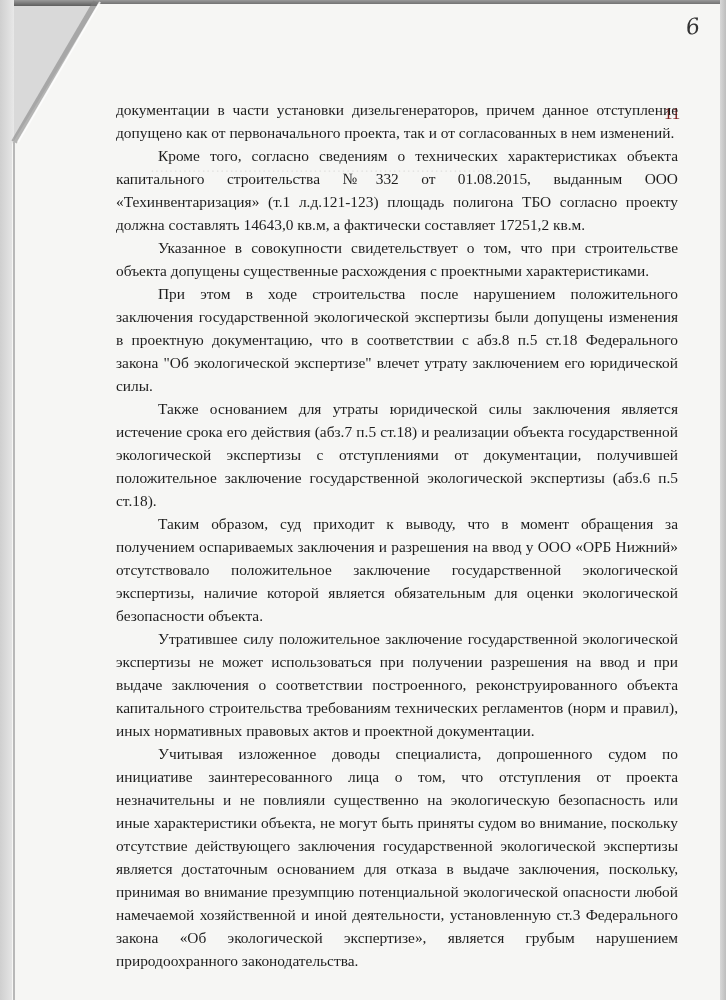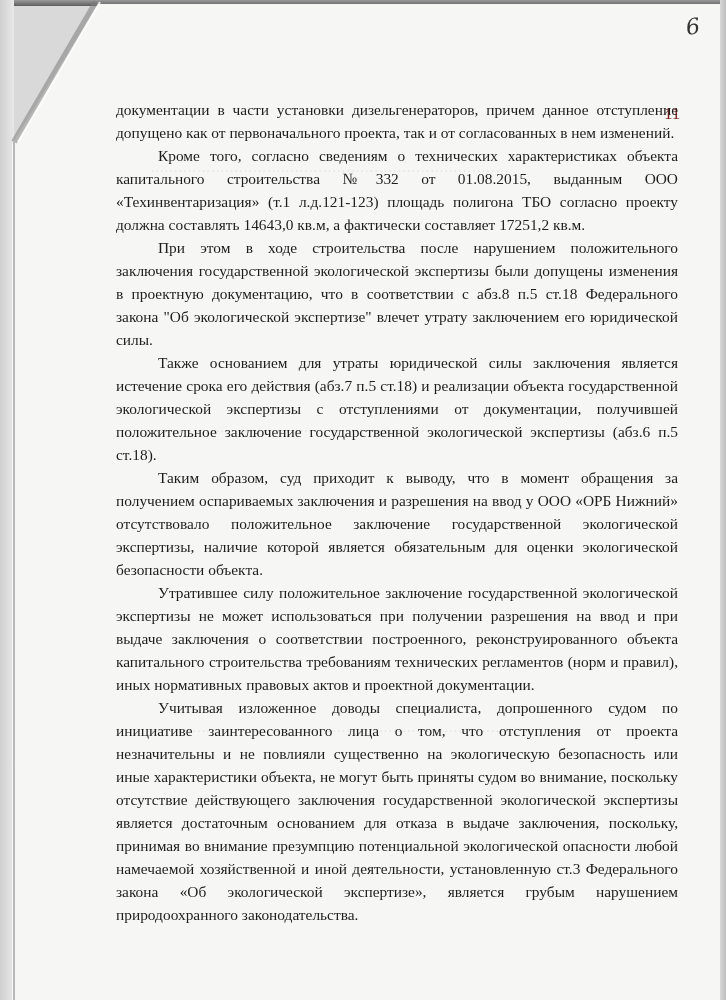--- a/index.html
+++ b/index.html
@@ -70,18 +70,19 @@
 </svg>
 
 <div class="right-edge"></div>
 
 <div class="handmark">6</div>
 <div class="page-number">11</div>
 
 <div class="body-text">
   <p class="cont">документации в части установки дизельгенераторов, причем данное отступление допущено как от первоначального проекта, так и от согласованных в нем изменений.</p>
   <p>Кроме того, согласно сведениям о технических характеристиках объекта капитального строительства №332 от 01.08.2015, выданным ООО «Техинвентаризация» (т.1 л.д.121-123) площадь полигона ТБО согласно проекту должна составлять 14643,0 кв.м, а фактически составляет 17251,2 кв.м.</p>
+  <p>Указанное в совокупности свидетельствует о том, что при строительстве объекта допущены существенные расхождения с проектными характеристиками.</p>
   <p>При этом в ходе строительства после нарушением положительного заключения государственной экологической экспертизы были допущены изменения в проектную документацию, что в соответствии с абз.8 п.5 ст.18 Федерального закона "Об экологической экспертизе" влечет утрату заключением его юридической силы.</p>
   <p>Также основанием для утраты юридической силы заключения является истечение срока его действия (абз.7 п.5 ст.18) и реализации объекта государственной экологической экспертизы с отступлениями от документации, получившей положительное заключение государственной экологической экспертизы (абз.6 п.5 ст.18).</p>
   <p>Таким образом, суд приходит к выводу, что в момент обращения за получением оспариваемых заключения и разрешения на ввод у ООО «ОРБ Нижний» отсутствовало положительное заключение государственной экологической экспертизы, наличие которой является обязательным для оценки экологической безопасности объекта.</p>
   <p>Утратившее силу положительное заключение государственной экологической экспертизы не может использоваться при получении разрешения на ввод и при выдаче заключения о соответствии построенного, реконструированного объекта капитального строительства требованиям технических регламентов (норм и правил), иных нормативных правовых актов и проектной документации.</p>
   <p>Учитывая изложенное доводы специалиста, допрошенного судом по инициативе заинтересованного лица о том, что отступления от проекта незначительны и не повлияли существенно на экологическую безопасность или иные характеристики объекта, не могут быть приняты судом во внимание, поскольку отсутствие действующего заключения государственной экологической экспертизы является достаточным основанием для отказа в выдаче заключения, поскольку, принимая во внимание презумпцию потенциальной экологической опасности любой намечаемой хозяйственной и иной деятельности, установленную ст.3 Федерального закона «Об экологической экспертизе», является грубым нарушением природоохранного законодательства.</p>
 </div>
 
 </body></html>

